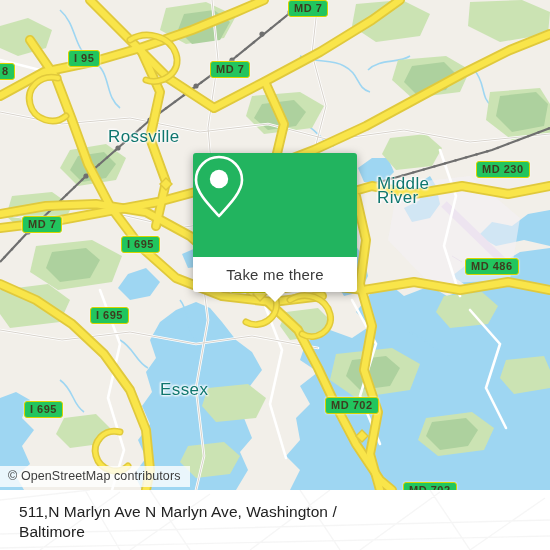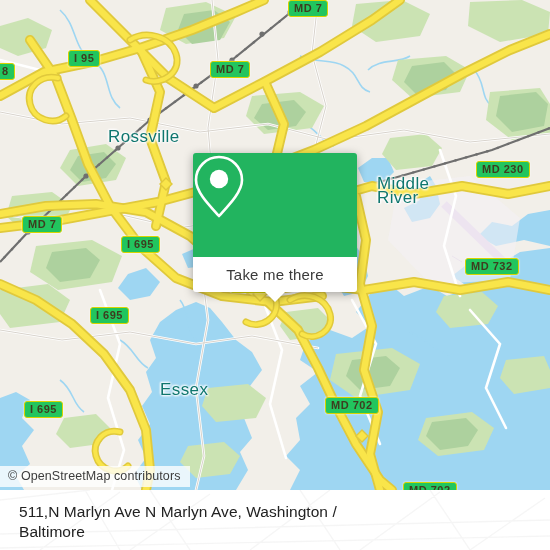--- a/index.html
+++ b/index.html
@@ -270,21 +270,21 @@
 River</div>
     <div class="place" style="left:160px;top:383px">Essex</div>
 
     <div class="shield" style="left:288px;top:0px">MD 7</div>
     <div class="shield" style="left:68px;top:50px">I 95</div>
     <div class="shield" style="left:210px;top:61px">MD 7</div>
     <div class="shield" style="left:-4px;top:63px">8</div>
     <div class="shield" style="left:476px;top:161px">MD 230</div>
     <div class="shield" style="left:22px;top:216px">MD 7</div>
     <div class="shield" style="left:121px;top:236px">I 695</div>
-    <div class="shield" style="left:465px;top:258px">MD 732</div>
+    <div class="shield" style="left:465px;top:258px">MD 486</div>
     <div class="shield" style="left:230px;top:276px">MD 702</div>
     <div class="shield" style="left:90px;top:307px">I 695</div>
     <div class="shield" style="left:24px;top:401px">I 695</div>
     <div class="shield" style="left:325px;top:397px">MD 702</div>
     <div class="shield" style="left:403px;top:482px">MD 702</div>
 
     <div class="card">
       <div class="card-head">
         <span>
           <svg width="52" height="66" viewBox="0 0 52 66" aria-hidden="true">

